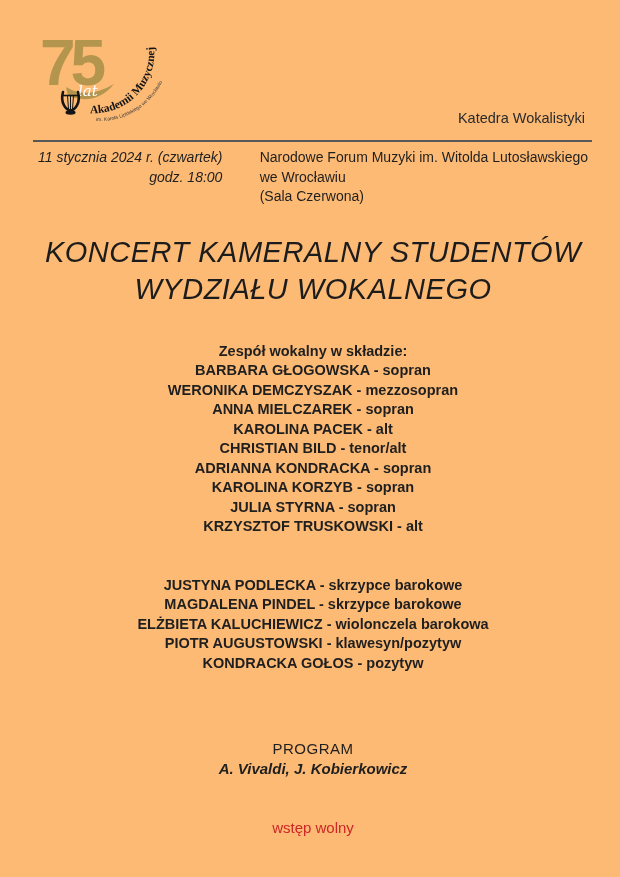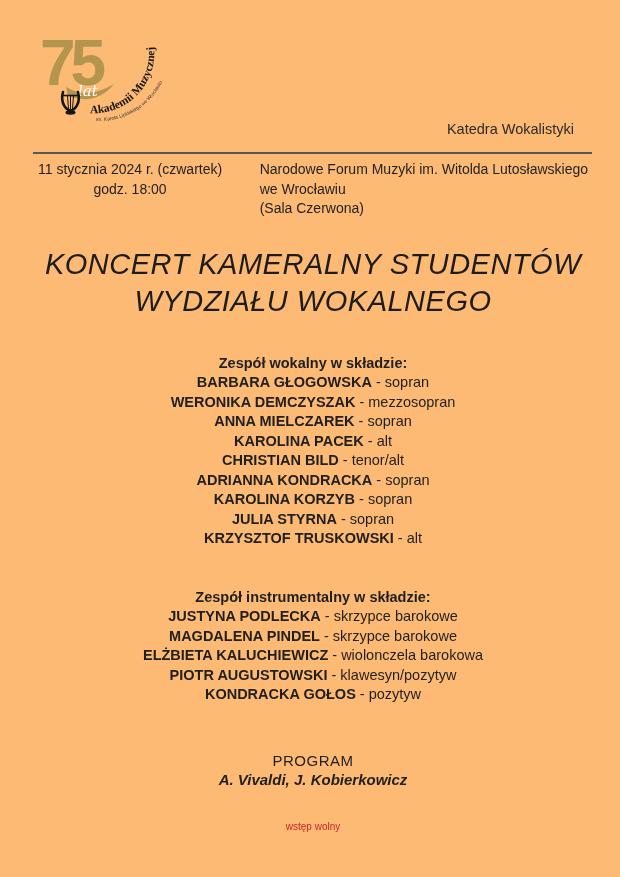--- a/index.html
+++ b/index.html
@@ -7,40 +7,40 @@
     position:relative;
     width:620px;height:877px;
     background:#fdba74;
     font-family:"Liberation Sans",sans-serif;
     color:#1f1f1f;
     overflow:hidden;
     box-sizing:border-box;
     padding:0 32px 10px 38px;
   }
   .logo{position:absolute;top:24px;left:40px;width:138px;height:98px;}
-  .dept{margin:14px;padding-top:106px;text-align:right;font-size:14.5px;line-height:18px;color:#2a2a2a;}
+  .dept{margin:3px;padding-top:106px;text-align:right;font-size:14.5px;line-height:18px;color:#2a2a2a;}
   .rule{border:none;border-top:2px solid #575757;margin:13px -4px 0 -5px;}
   .event-row{display:flex;justify-content:space-between;margin-top:6px;font-size:14px;line-height:19.5px;}
-  .event-left{text-align:center;white-space:nowrap;}
+  .event-left{text-align:right;white-space:nowrap;font-style:italic;}
   .event-right{}
   .title{
     margin:27px 0 0 0;text-align:center;
     font-size:29px;line-height:37px;font-style:italic;font-weight:normal;
     color:#1c1c1c;letter-spacing:0.5px;
   }
   .section{margin-top:34px;text-align:center;font-size:14.5px;line-height:19.5px;}
   .section.instrumental{margin-top:39px;}
   .section-heading{font-weight:bold;margin:0;}
   .member{white-space:nowrap;}
   .member-name{font-weight:bold;}
-  .member-role{font-weight:normal;}
-  .program-block{margin-top:46px;text-align:center;font-size:15px;line-height:19.5px;}
+  .member-role{font-weight:bold;}
+  .program-block{margin-top:66px;text-align:center;font-size:15px;line-height:19.5px;}
   .program-heading{font-weight:normal;letter-spacing:0.5px;margin:0;}
   .program-performers{font-weight:bold;margin:0;font-style:italic;}
-  .admission{margin-top:27px;text-align:center;font-size:10px;line-height:19px;}
+  .admission{margin-top:40px;text-align:center;font-size:15px;line-height:19px;}
 </style>
 </head>
 <body>
 
 <div class="page">
 
   <svg class="logo" viewBox="0 0 138 98" xmlns="http://www.w3.org/2000/svg">
     <defs>
       <path id="arcMain" d="M 50 89 A 60 60 0 0 0 113 17" fill="none"></path>
       <path id="arcSmall" d="M 56 97 A 70 70 0 0 0 129 20" fill="none"></path>
@@ -94,21 +94,20 @@
         <div class="member"><span class="member-name">KAROLINA PACEK</span><span class="member-role"> - alt</span></div>
         <div class="member"><span class="member-name">CHRISTIAN BILD</span><span class="member-role"> - tenor/alt</span></div>
         <div class="member"><span class="member-name">ADRIANNA KONDRACKA</span><span class="member-role"> - sopran</span></div>
         <div class="member"><span class="member-name">KAROLINA KORZYB</span><span class="member-role"> - sopran</span></div>
         <div class="member"><span class="member-name">JULIA STYRNA</span><span class="member-role"> - sopran</span></div>
         <div class="member"><span class="member-name">KRZYSZTOF TRUSKOWSKI</span><span class="member-role"> - alt</span></div>
       </div>
   </div>
 
   <div class="section instrumental">
-    <p class="section-heading">Zespół instrumentalny w składzie:</p>
     <div>
         <div class="member"><span class="member-name">JUSTYNA PODLECKA</span><span class="member-role"> - skrzypce barokowe</span></div>
         <div class="member"><span class="member-name">MAGDALENA PINDEL</span><span class="member-role"> - skrzypce barokowe</span></div>
         <div class="member"><span class="member-name">ELŻBIETA KALUCHIEWICZ</span><span class="member-role"> - wiolonczela barokowa</span></div>
         <div class="member"><span class="member-name">PIOTR AUGUSTOWSKI</span><span class="member-role"> - klawesyn/pozytyw</span></div>
         <div class="member"><span class="member-name">KONDRACKA GOŁOS</span><span class="member-role"> - pozytyw</span></div>
       </div>
   </div>
 
   <div class="program-block">

